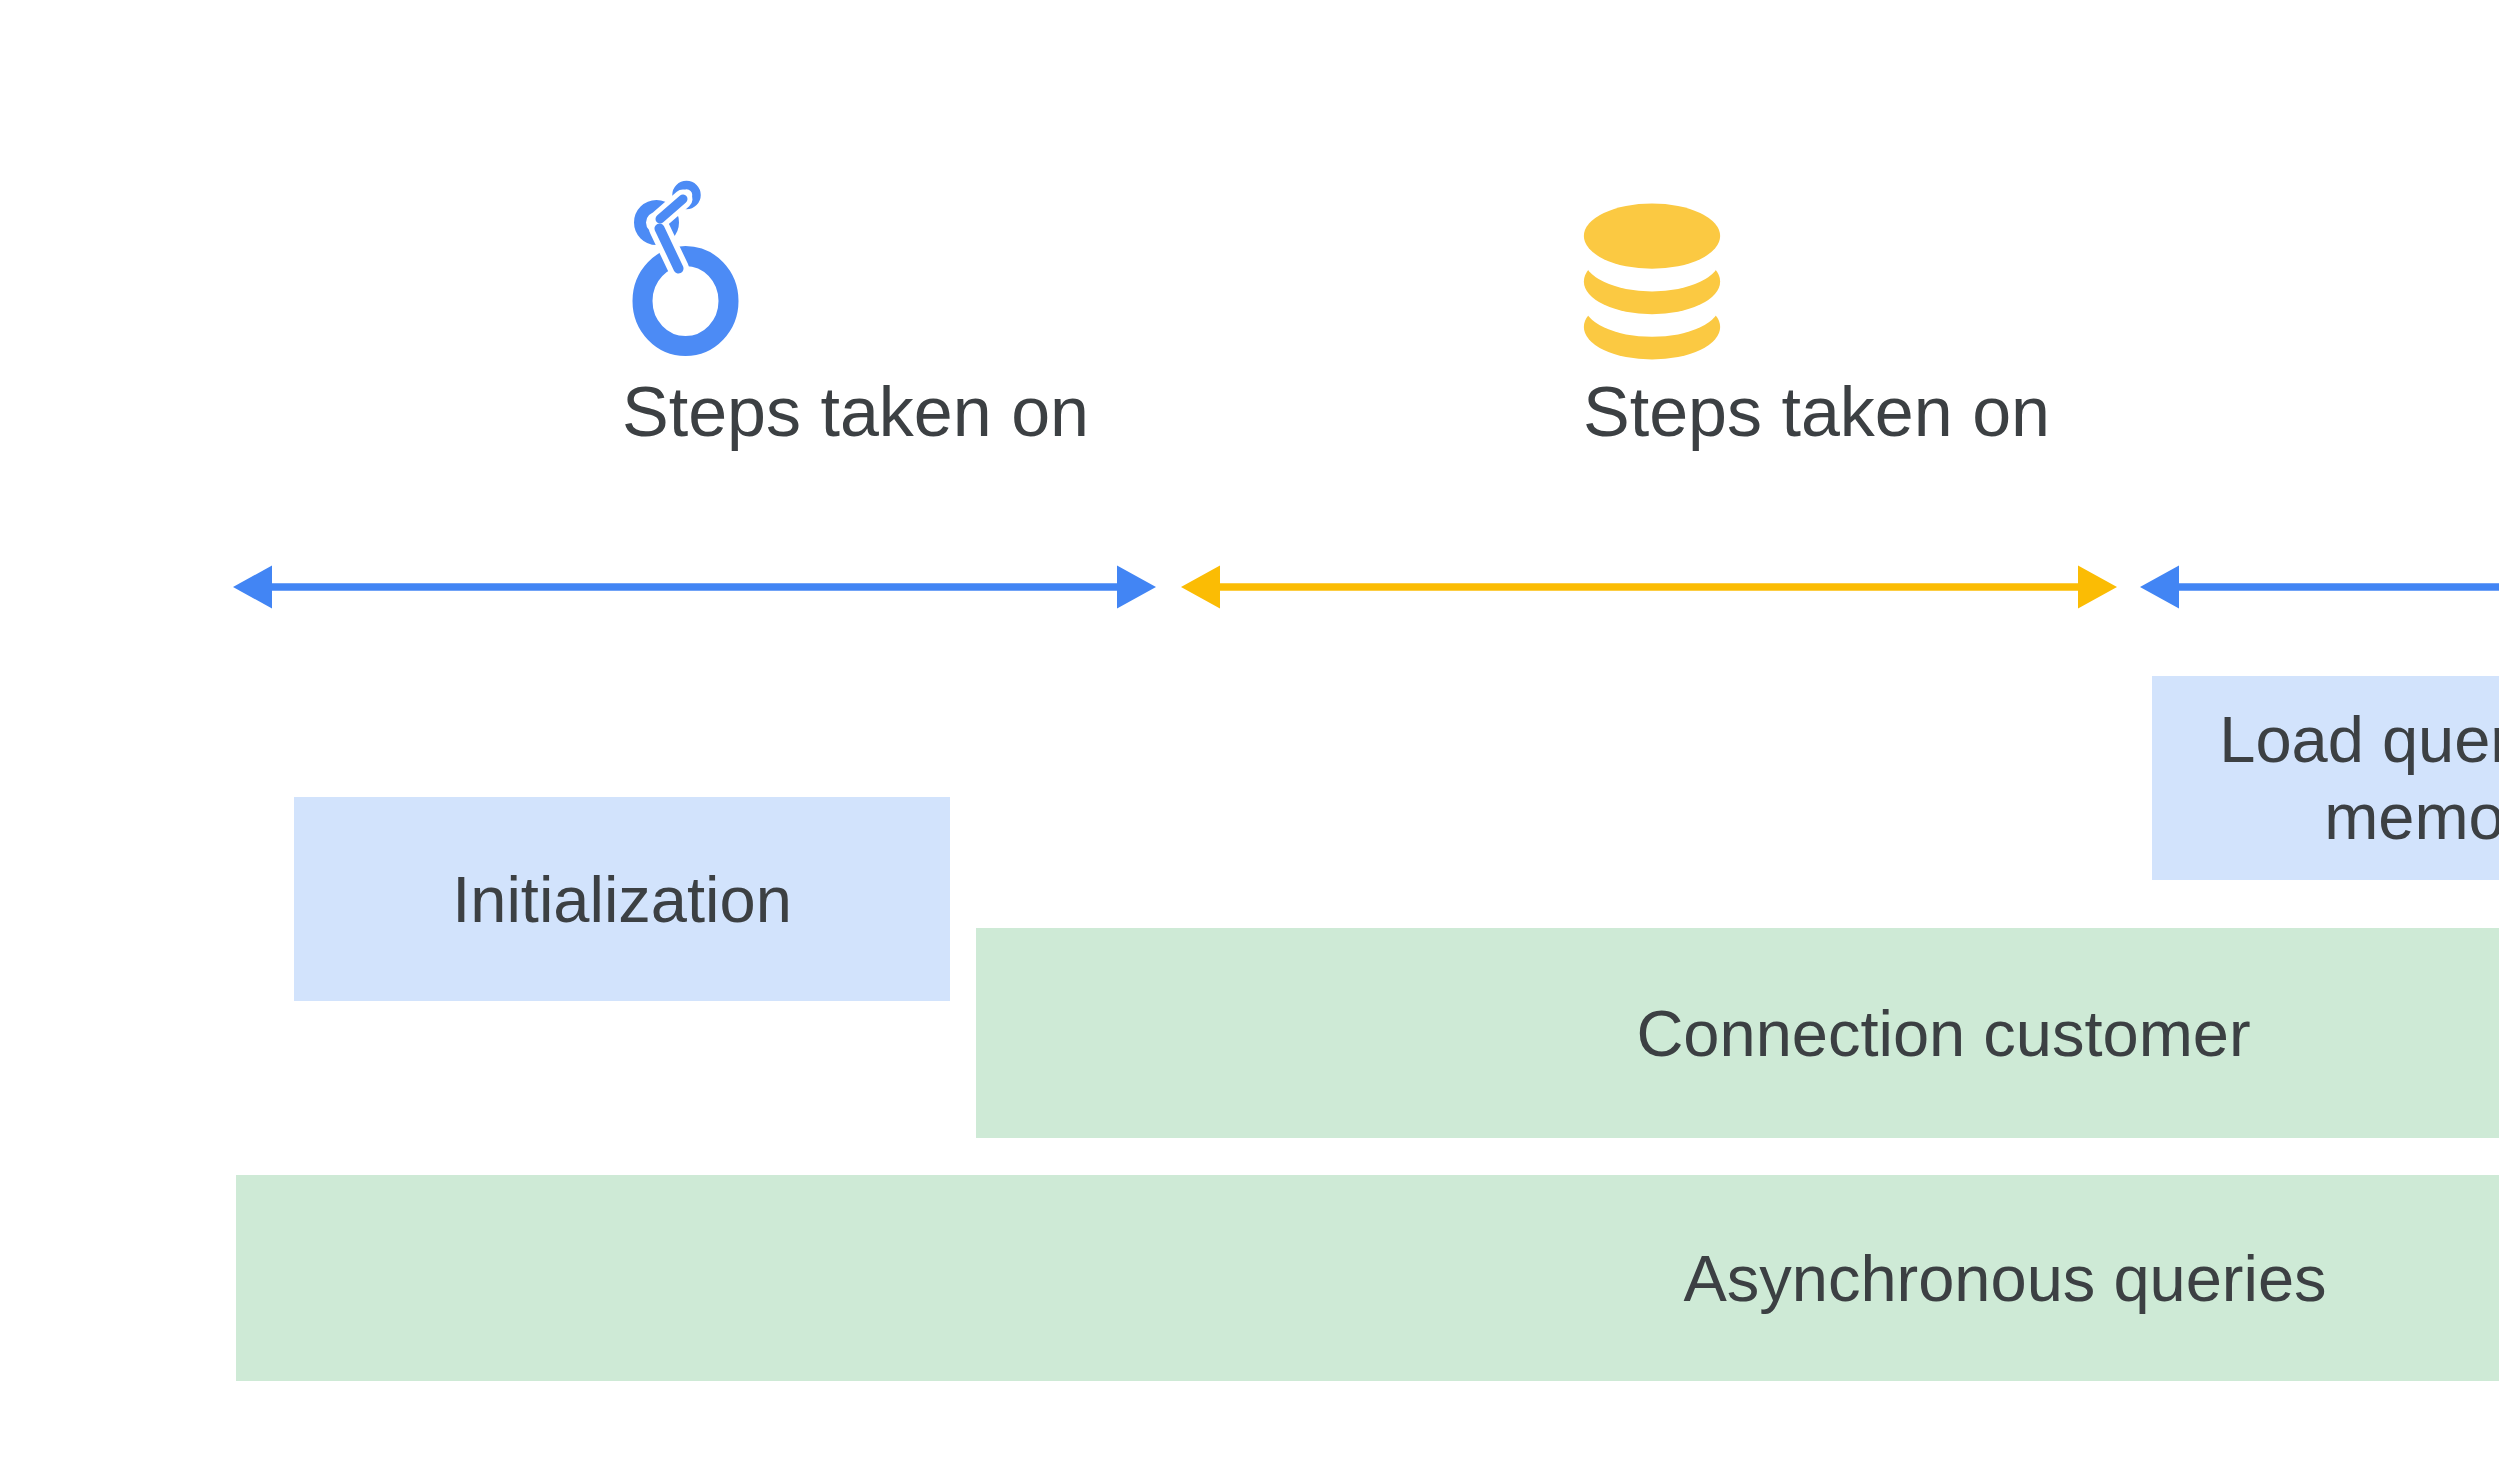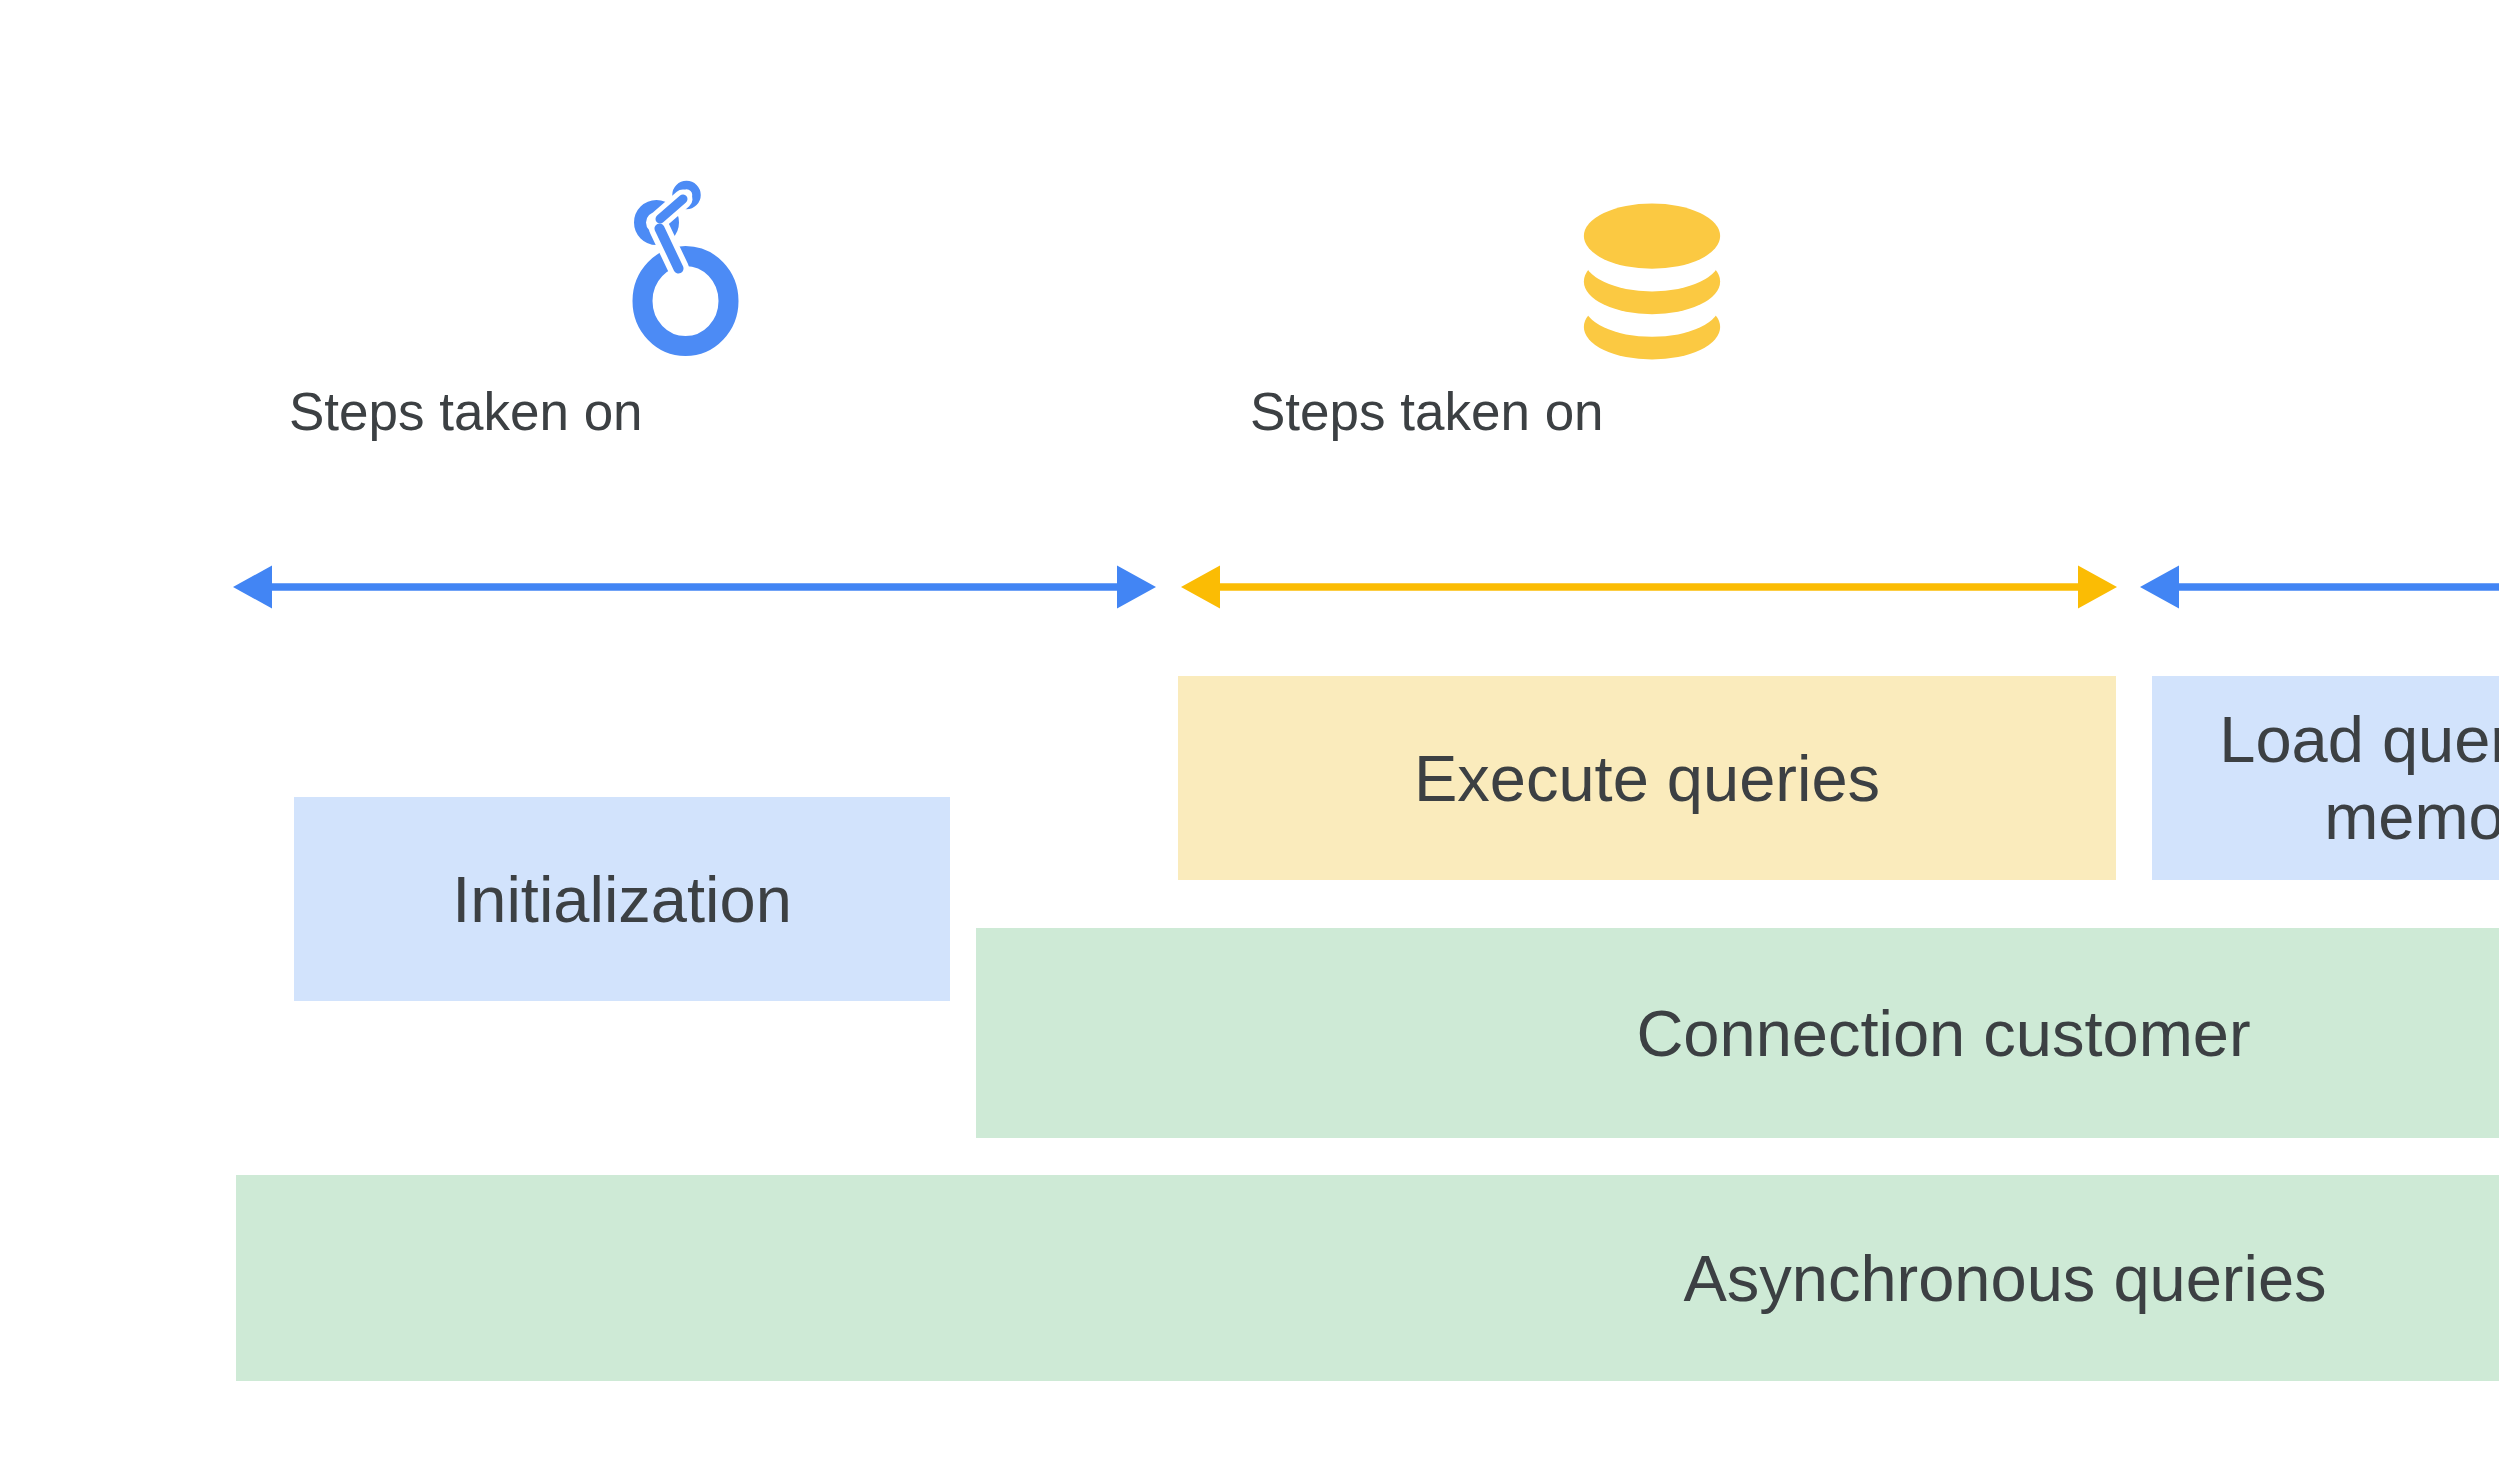--- a/index.html
+++ b/index.html
@@ -8,22 +8,22 @@
     width:3999px;
     height:1478px;
     background:#fff;
     font-family:"Liberation Sans", sans-serif;
     color:#3C4043;
     overflow:hidden;
   }
   .abs{position:absolute;}
   .legend-label{
     width:800px;
-    text-align:left;
-    font-size:53px;
+    text-align:right;
+    font-size:70px;
     line-height:82px;
     color:#3C4043;
   }
   .icon-wrap{display:block;}
   .box{
     display:flex;
     align-items:center;
     justify-content:center;
     text-align:center;
     font-size:65px;
@@ -83,23 +83,20 @@
     </svg>
   </div>
   <div class="abs" style="left: 2139px; top: 552px; color: rgb(66, 133, 244);">
     <svg class="arrow-svg" width="1621" height="70" viewBox="0 0 3242 140">
       <line x1="70" y1="70" x2="3172" y2="70" stroke="currentColor" stroke-width="15"></line>
       <polygon points="2,70 80,27 80,113" fill="currentColor"></polygon>
       <polygon points="3240,70 3162,27 3162,113" fill="currentColor"></polygon>
     </svg>
   </div>
 
-  <div class="abs box" style="left: 1178px; top: 676px; width: 938px; height: 204px; background: rgb(250, 235, 188);">
-    <div class="inner">Execute queries</div>
-  </div>
 
   <div class="abs box load" style="left: 2152px; top: 676px; width: 579px; height: 204px; background: rgb(210, 227, 252);">
     <div class="inner">Load queries in memory</div>
   </div>
 
   <div class="abs box" style="left: 294px; top: 797px; width: 656px; height: 204px; background: rgb(210, 227, 252); text-align: center;">
     <div class="inner">Initialization</div>
   </div>
 
   <div class="abs box" style="left: 976px; top: 928px; width: 1935px; height: 210px; background: rgb(206, 234, 214);">

